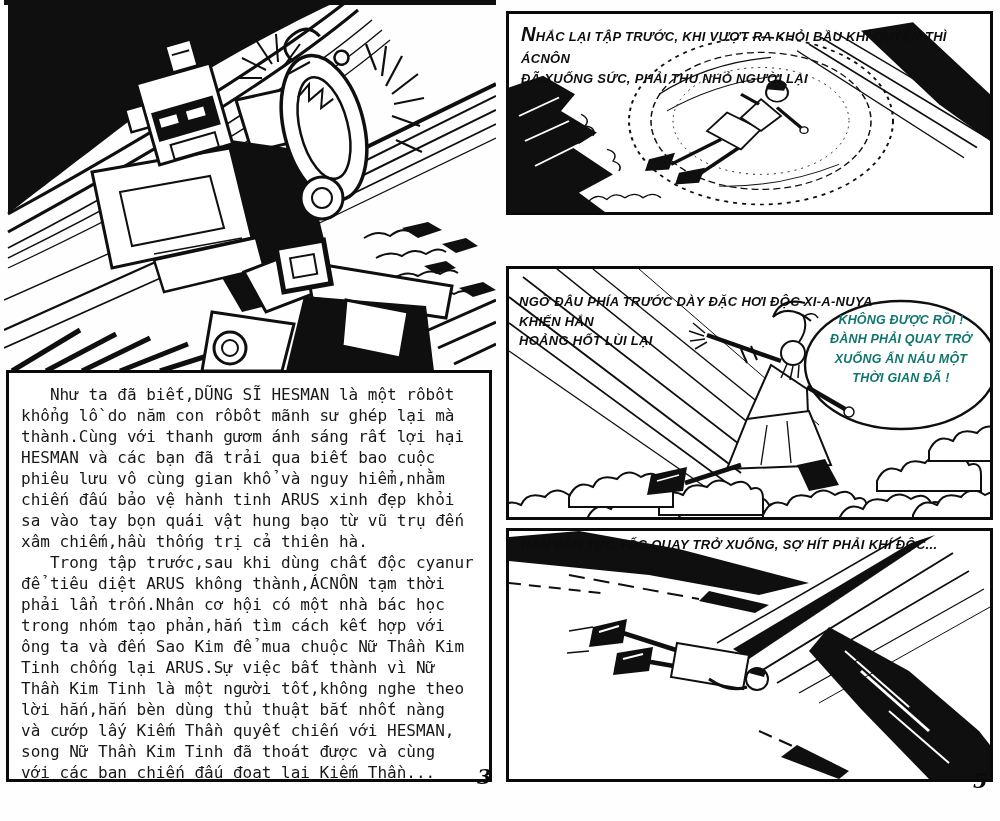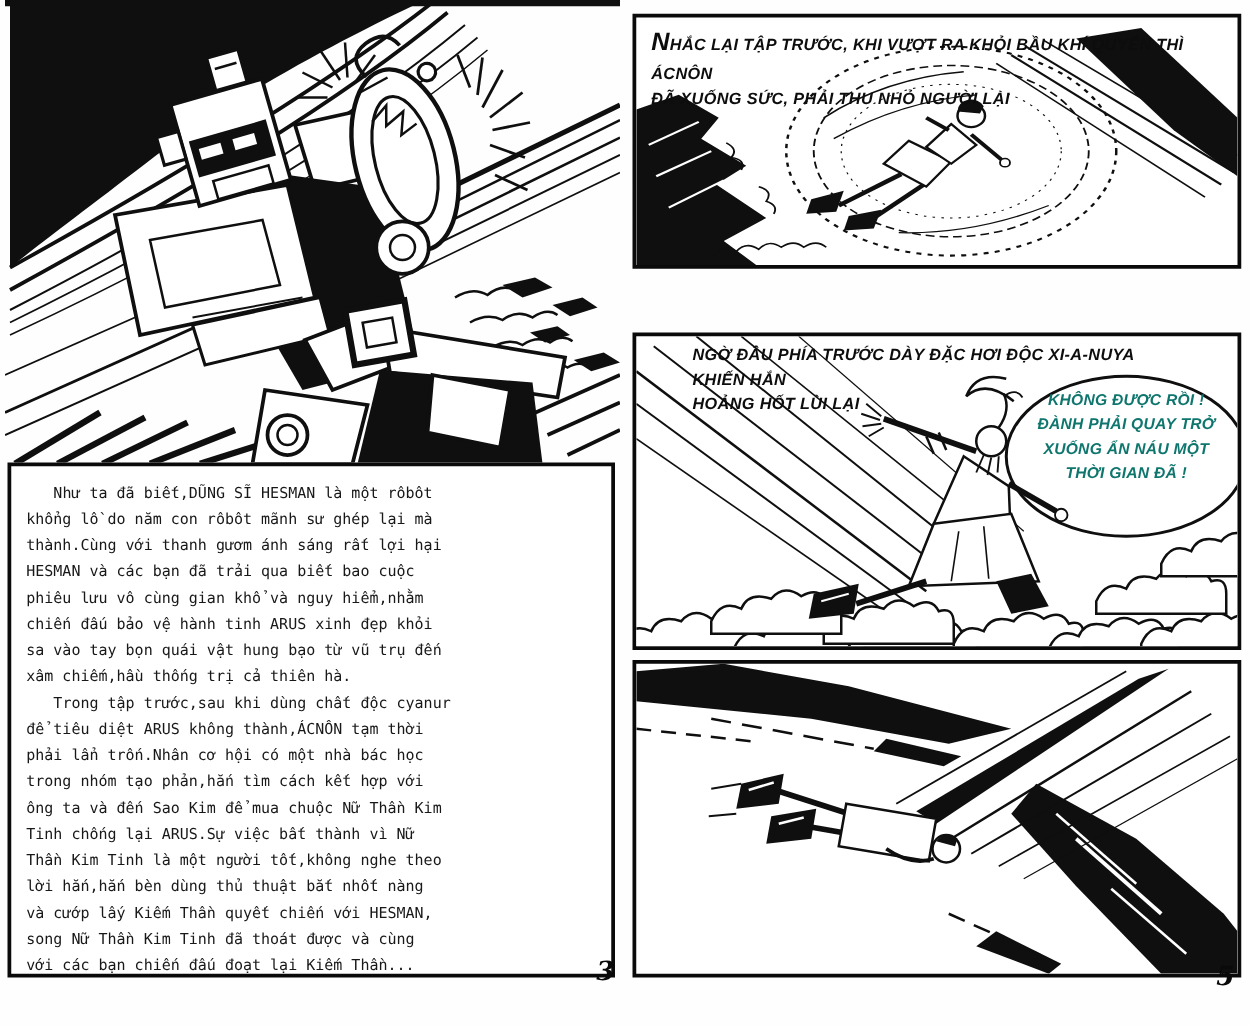--- a/index.html
+++ b/index.html
@@ -7,32 +7,32 @@
          font-family:"Liberation Sans",sans-serif;color:#111;}
   svg{display:block;}
   .page{position:absolute;top:0;background:transparent;}
   #left-page{left:4px;width:492px;height:790px;}
   #right-page{left:506px;width:489px;height:790px;}
   #left-art{position:absolute;left:0;top:0;width:492px;height:371px;}
   #synopsis-box{position:absolute;left:2px;top:370px;width:486px;height:412px;
                 border:3px solid #0a0a0a;background:#fff;box-sizing:border-box;
                 padding:11px 2px 0 12px;overflow:hidden;}
   .typewriter{font-family:"DejaVu Sans Mono","Liberation Mono",monospace;
-              font-size:12px;line-height:21px;color:#181818;white-space:pre-wrap;margin:0;}
+              font-size:16px;line-height:21px;color:#181818;white-space:pre-wrap;margin:0;}
   .panel{position:absolute;left:0;width:487px;border:3px solid #0a0a0a;background:#fff;
          box-sizing:border-box;overflow:hidden;}
   #panel-1{top:11px;height:204px;}
   #panel-2{top:266px;height:254px;}
   #panel-3{top:528px;height:254px;}
   .panel svg{position:absolute;left:0;top:0;width:100%;height:100%;}
   .caption{position:absolute;font-style:italic;font-weight:700;font-size:13px;
            line-height:1.5;letter-spacing:.3px;color:#0d0d0d;white-space:pre-wrap;}
   #panel-1-caption{left:12px;top:5px;width:462px;}
   #panel-1-caption::first-letter{font-size:1.55em;}
-  #panel-2-caption{left:10px;top:5px;width:360px;margin-left:35px;}
+  #panel-2-caption{left:10px;top:23px;width:360px;}
   #panel-3-caption{left:12px;top:4px;width:440px;}
   #speech-bubble-text{position:absolute;left:304px;top:42px;width:176px;text-align:center;
            font-style:italic;font-weight:700;font-size:12.5px;line-height:1.55;
            letter-spacing:.2px;color:#0f766e;white-space:pre-wrap;}
   .page-num{position:absolute;font-family:"DejaVu Serif","Liberation Serif",serif;
             font-weight:700;font-style:italic;font-size:21px;color:#0a0a0a;}
   #page-num-left{left:477px;top:764px;}
   #page-num-right{left:973px;top:768px;}
   #credit-line{position:absolute;left:26px;top:787px;
                font-family:"Liberation Serif","DejaVu Serif",serif;
@@ -348,18 +348,19 @@
           <polygon points="84,96 118,88 114,112 80,116" fill="#0f0f0f"></polygon>
           <line x1="90" y1="101" x2="110" y2="95" stroke="#fff" stroke-width="2"></line>
           <polygon points="108,122 144,116 140,140 104,144" fill="#0f0f0f"></polygon>
           <line x1="114" y1="128" x2="134" y2="123" stroke="#fff" stroke-width="2"></line>
           <polygon points="168,112 240,124 234,158 162,146" fill="#fff" stroke="#0f0f0f" stroke-width="2"></polygon>
           <path d="M200,148 q20,14 38,8" fill="none" stroke="#0f0f0f" stroke-width="3"></path>
           <circle cx="248" cy="148" r="11" fill="#fff" stroke="#0f0f0f" stroke-width="2"></circle>
           <path d="M240,142 a11,11 0 0 1 17,-2 l-2,6 Z" fill="#0f0f0f"></path>
         </g>
       </svg>
+      <div id="panel-3-caption" class="caption">HẮN BÈN TỨC TỐC QUAY TRỞ XUỐNG, SỢ HÍT PHẢI KHÍ ĐỘC...</div>
     </div>
   </div>
 
   <div id="page-num-left" class="page-num">3</div>
   <div id="page-num-right" class="page-num">5</div>
 </div>
 
 </body></html>

